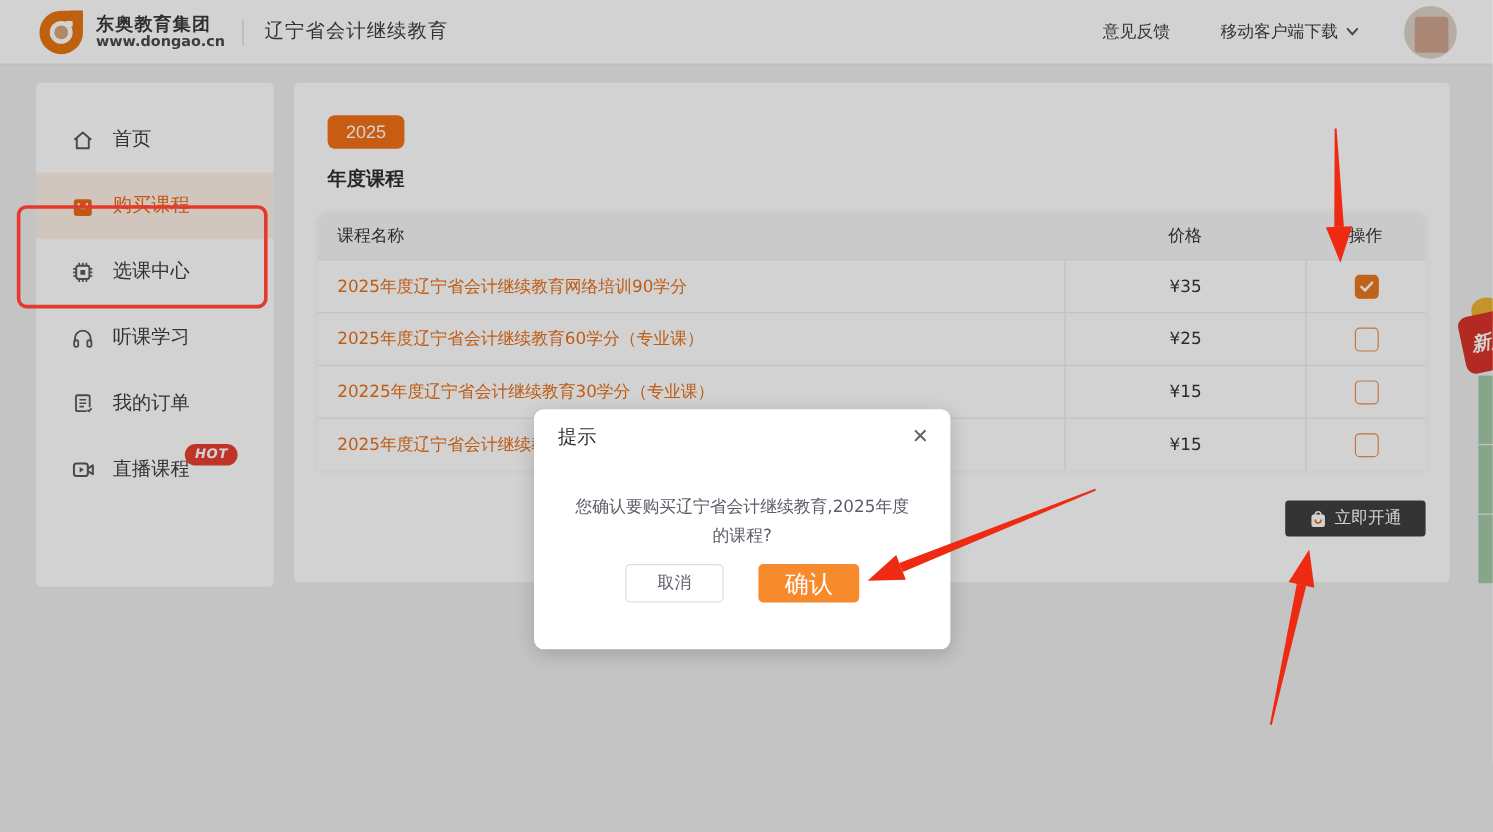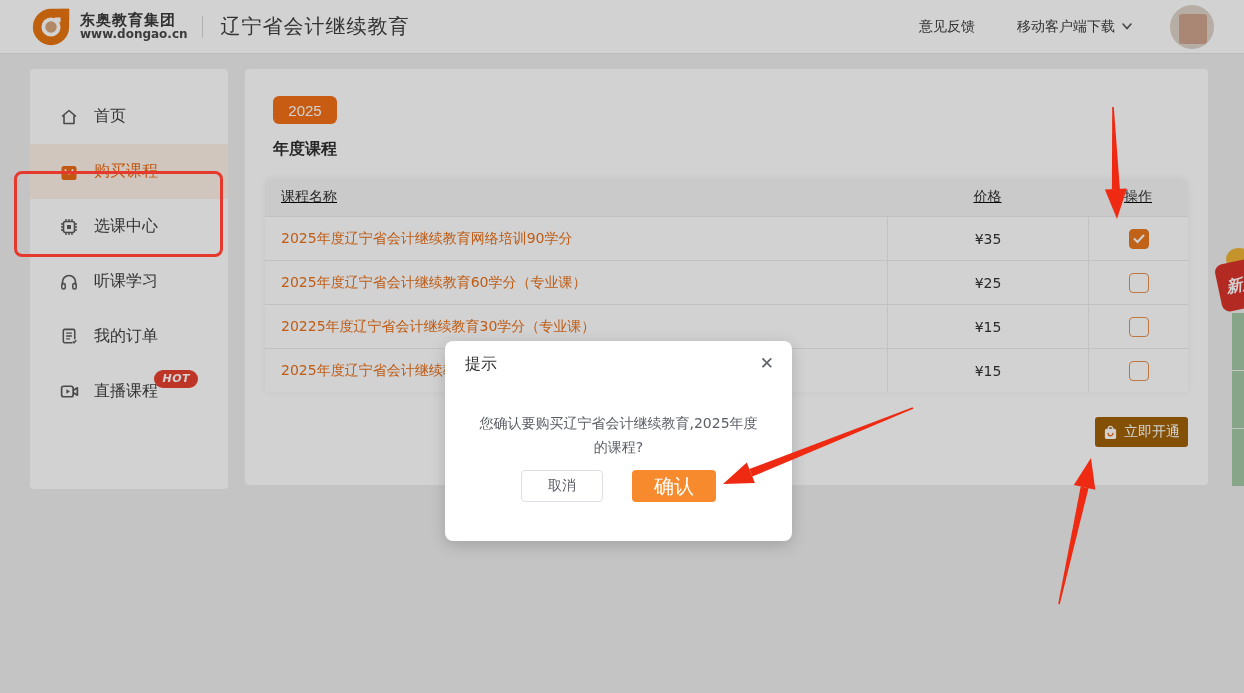--- a/index.html
+++ b/index.html
@@ -8,21 +8,21 @@
 
   
   .header { position:absolute; left:0; top:0; width:1244px; height:54px; background:#fff;
             border-bottom:1px solid #e3e3e3; display:flex; align-items:center; }
   .logo-wrap { display:flex; align-items:center; margin-left:30px; }
   .logo-mark { width:42px; height:42px; margin-right:8px; }
   .logo-texts { display:flex; flex-direction:column; line-height:1.1; }
   .logo-brand { font-size:15px; font-weight:bold; color:#3b3b3b; letter-spacing:1px; }
   .logo-site { font-size:12px; font-weight:bold; color:#4a4a4a; }
   .header-divider { width:1px; height:22px; background:#d7d7d7; margin:0 18px 0 14px; }
-  .site-title { font-size:20px; color:#3e3e3e; letter-spacing:1px;text-align:right; }
+  .site-title { font-size:16px; color:#3e3e3e; letter-spacing:1px;text-align:right; }
   .header-right { margin-left:auto; display:flex; align-items:center; margin-right:30px; }
   .header-link { font-size:14px; color:#404040; cursor:pointer; }
   .feedback { margin-right:42px; }
   .download { display:flex; align-items:center; }
   .chevron { margin-left:7px; width:10px; height:7px; }
   .avatar { width:44px; height:44px; border-radius:50%; background:#ddd2c8; margin-left:38px;
             position:relative; top:0; overflow:hidden; }
   .avatar-inner { position:absolute; left:9px; top:9px; width:28px; height:30px; background:#cfa48d; border-radius:3px; }
 
   
@@ -36,33 +36,33 @@
                font-weight:bold; font-style:italic; padding:2px 8px 3px; border-radius:10px; letter-spacing:.5px; }
 
   
   .main-card { position:absolute; left:245px; top:69px; width:963px; height:416px; background:#fff; border-radius:4px; }
   .year-tag { position:absolute; left:28px; top:27px; width:64px; height:28px; background:#f37017; color:#fff;
               font-size:15px; border:none; border-radius:6px; cursor:pointer; }
   .section-title { position:absolute; left:28px; top:70px; font-size:16px; font-weight:bold; color:#2f2f2f; }
   .course-table { position:absolute; left:20px; top:109px; width:923px; border-radius:8px 8px 0 0;
                   box-shadow:0 0 6px rgba(0,0,0,.06); }
   .t-row { display:flex; align-items:stretch; }
-  .t-head { background:#f6f6f6; height:38px; border-radius:8px 8px 0 0;text-decoration:underline; }
+  .t-head { background:#f6f6f6; height:38px; border-radius:8px 8px 0 0; }
   .t-body-row { height:44px; border-top:1px solid #ececec; background:#fff; }
   .col-name { flex:1; display:flex; align-items:center; padding-left:16px; }
   .col-price { width:201px; display:flex; align-items:center; justify-content:center; border-left:1px solid #ececec; }
   .col-op { width:100px; display:flex; align-items:center; justify-content:center; border-left:1px solid #ececec; }
   .t-head .col-price,.t-head .col-op { border-left:none; }
   .th-text { font-size:14px; color:#333; }
   .course-link { font-size:14px; color:#e8701a; cursor:pointer; text-decoration:none; }
   .price-text { font-size:14px; color:#333; }
   .cbox { width:20px; height:20px; border-radius:4px; border:1px solid #e89050; background:#fff; cursor:pointer;
           display:flex; align-items:center; justify-content:center; }
   .cbox.checked { background:#e9791f; border-color:#e9791f; }
-  .open-btn { position:absolute; right:20px; top:348px; height:30px; padding:0 8px; background:#a16207;
+  .open-btn { position:absolute; right:20px; top:348px; height:30px; padding:0 20px; background:#404040;
               color:#fff; font-size:14px; border:none; border-radius:3px; cursor:pointer;
               display:flex; align-items:center; gap:6px; }
 
   
   .newuser-float { position:absolute; left:1216px; top:248px; width:60px; height:64px; z-index:5; }
   .newuser-coin { position:absolute; left:10px; top:0; width:26px; height:22px; background:#f0b335; border-radius:50%; }
   .newuser-box { position:absolute; left:2px; top:12px; width:52px; height:48px; background:#d8332a; border-radius:8px;
                  transform:rotate(-12deg); color:#fff; font-size:16px; font-weight:bold; font-style:italic;
                  display:flex; align-items:center; padding-left:8px; }
   .green-stack { position:absolute; left:1232px; top:313px; width:40px; z-index:5; }

